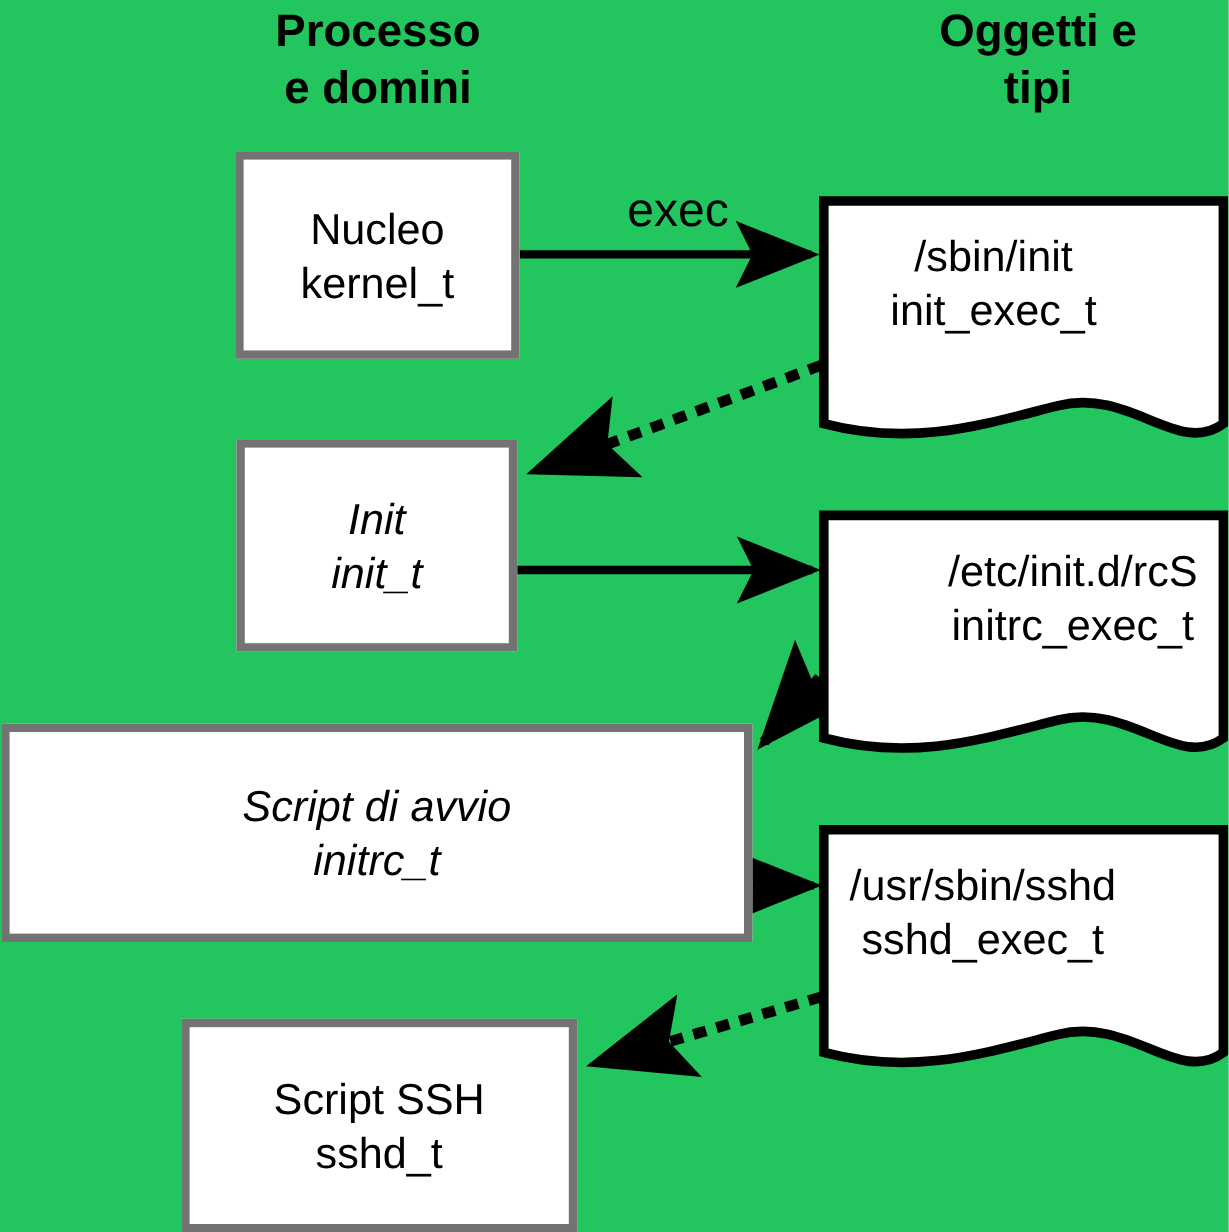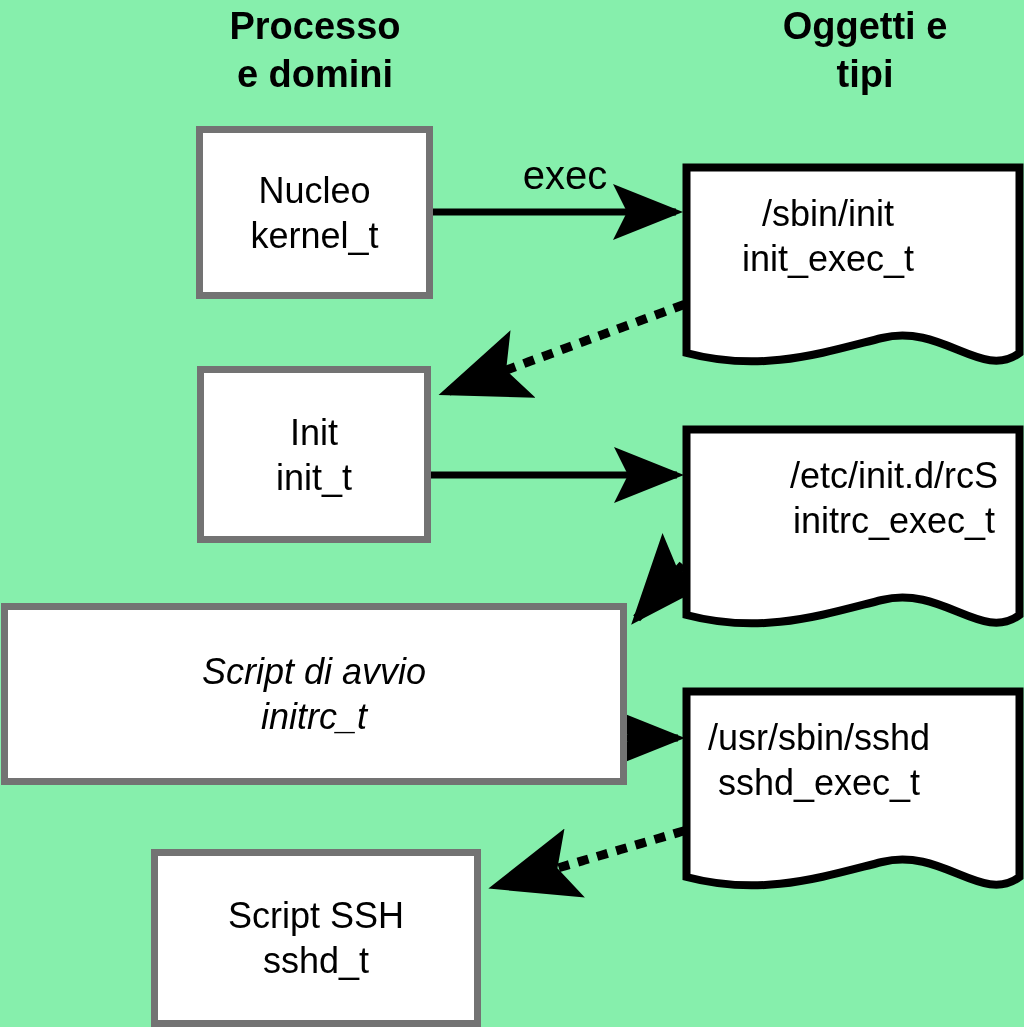--- a/index.html
+++ b/index.html
@@ -4,21 +4,21 @@
 <style>
   html, body {
     margin: 0;
     padding: 0;
     background: #ffffff;
   }
   #canvas {
     position: relative;
     width: 1024px;
     height: 1027px;
-    background: #86efac;
+    background: #22c55e;
     overflow: hidden;
     font-family: "Liberation Sans", sans-serif;
   }
   .col-header {
     position: absolute;
     font-family: "Liberation Sans", sans-serif;
     font-weight: bold;
     font-size: 38px;
     line-height: 48px;
     color: #000000;
@@ -130,21 +130,21 @@
     </g>
   </svg>
 
   <div class="edge-label" style="left:470px; top:155px; width:190px;">exec</div>
 
   <div class="proc-box" style="left:196px; top:126px; width:237px; height:173px;">
     <span class="proc-label">Nucleo
 kernel_t</span>
   </div>
 
-  <div class="proc-box" style="left:197px; top:366px; width:234px; height:177px;">
+  <div class="proc-box" style="left:197px; top:366px; width:234px; height:177px;font-style:italic;">
     <span class="proc-label">Init
 init_t</span>
   </div>
 
   <div class="proc-box" style="left:1px; top:603px; width:626px; height:182px;font-style:italic;">
     <span class="proc-label">Script di avvio
 initrc_t</span>
   </div>
 
   <div class="proc-box" style="left:151px; top:849px; width:330px; height:178px;">

